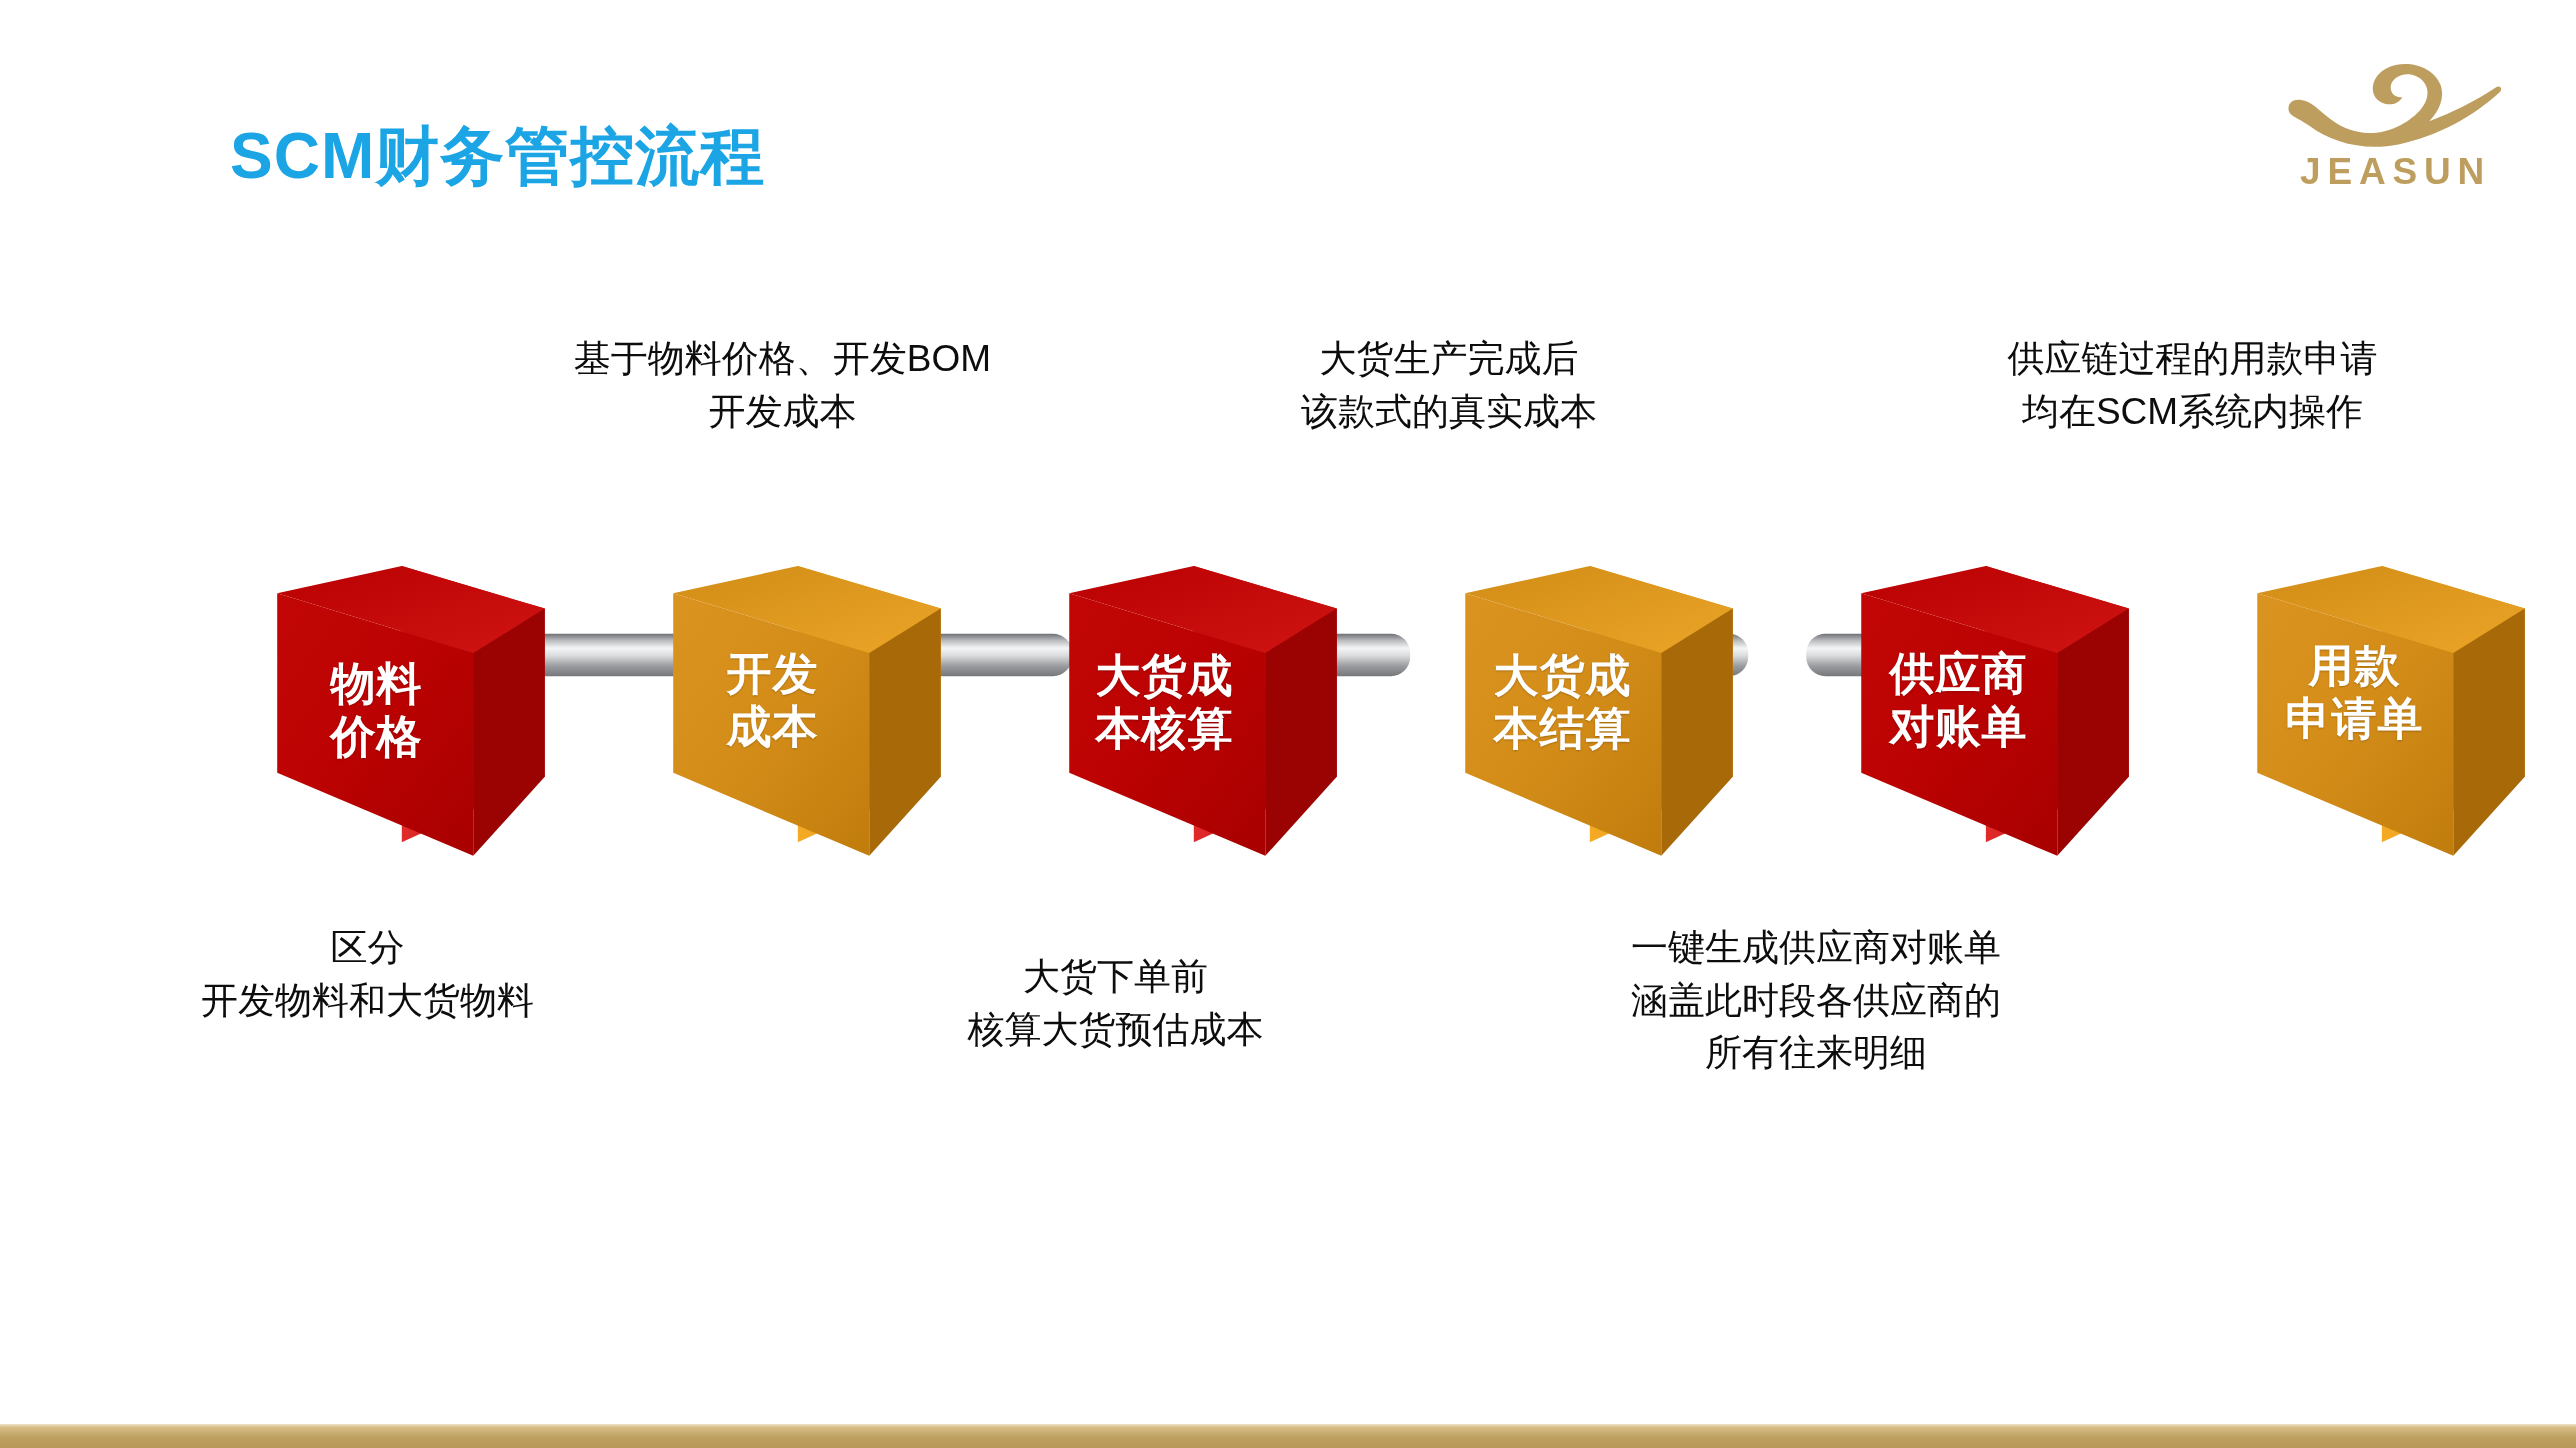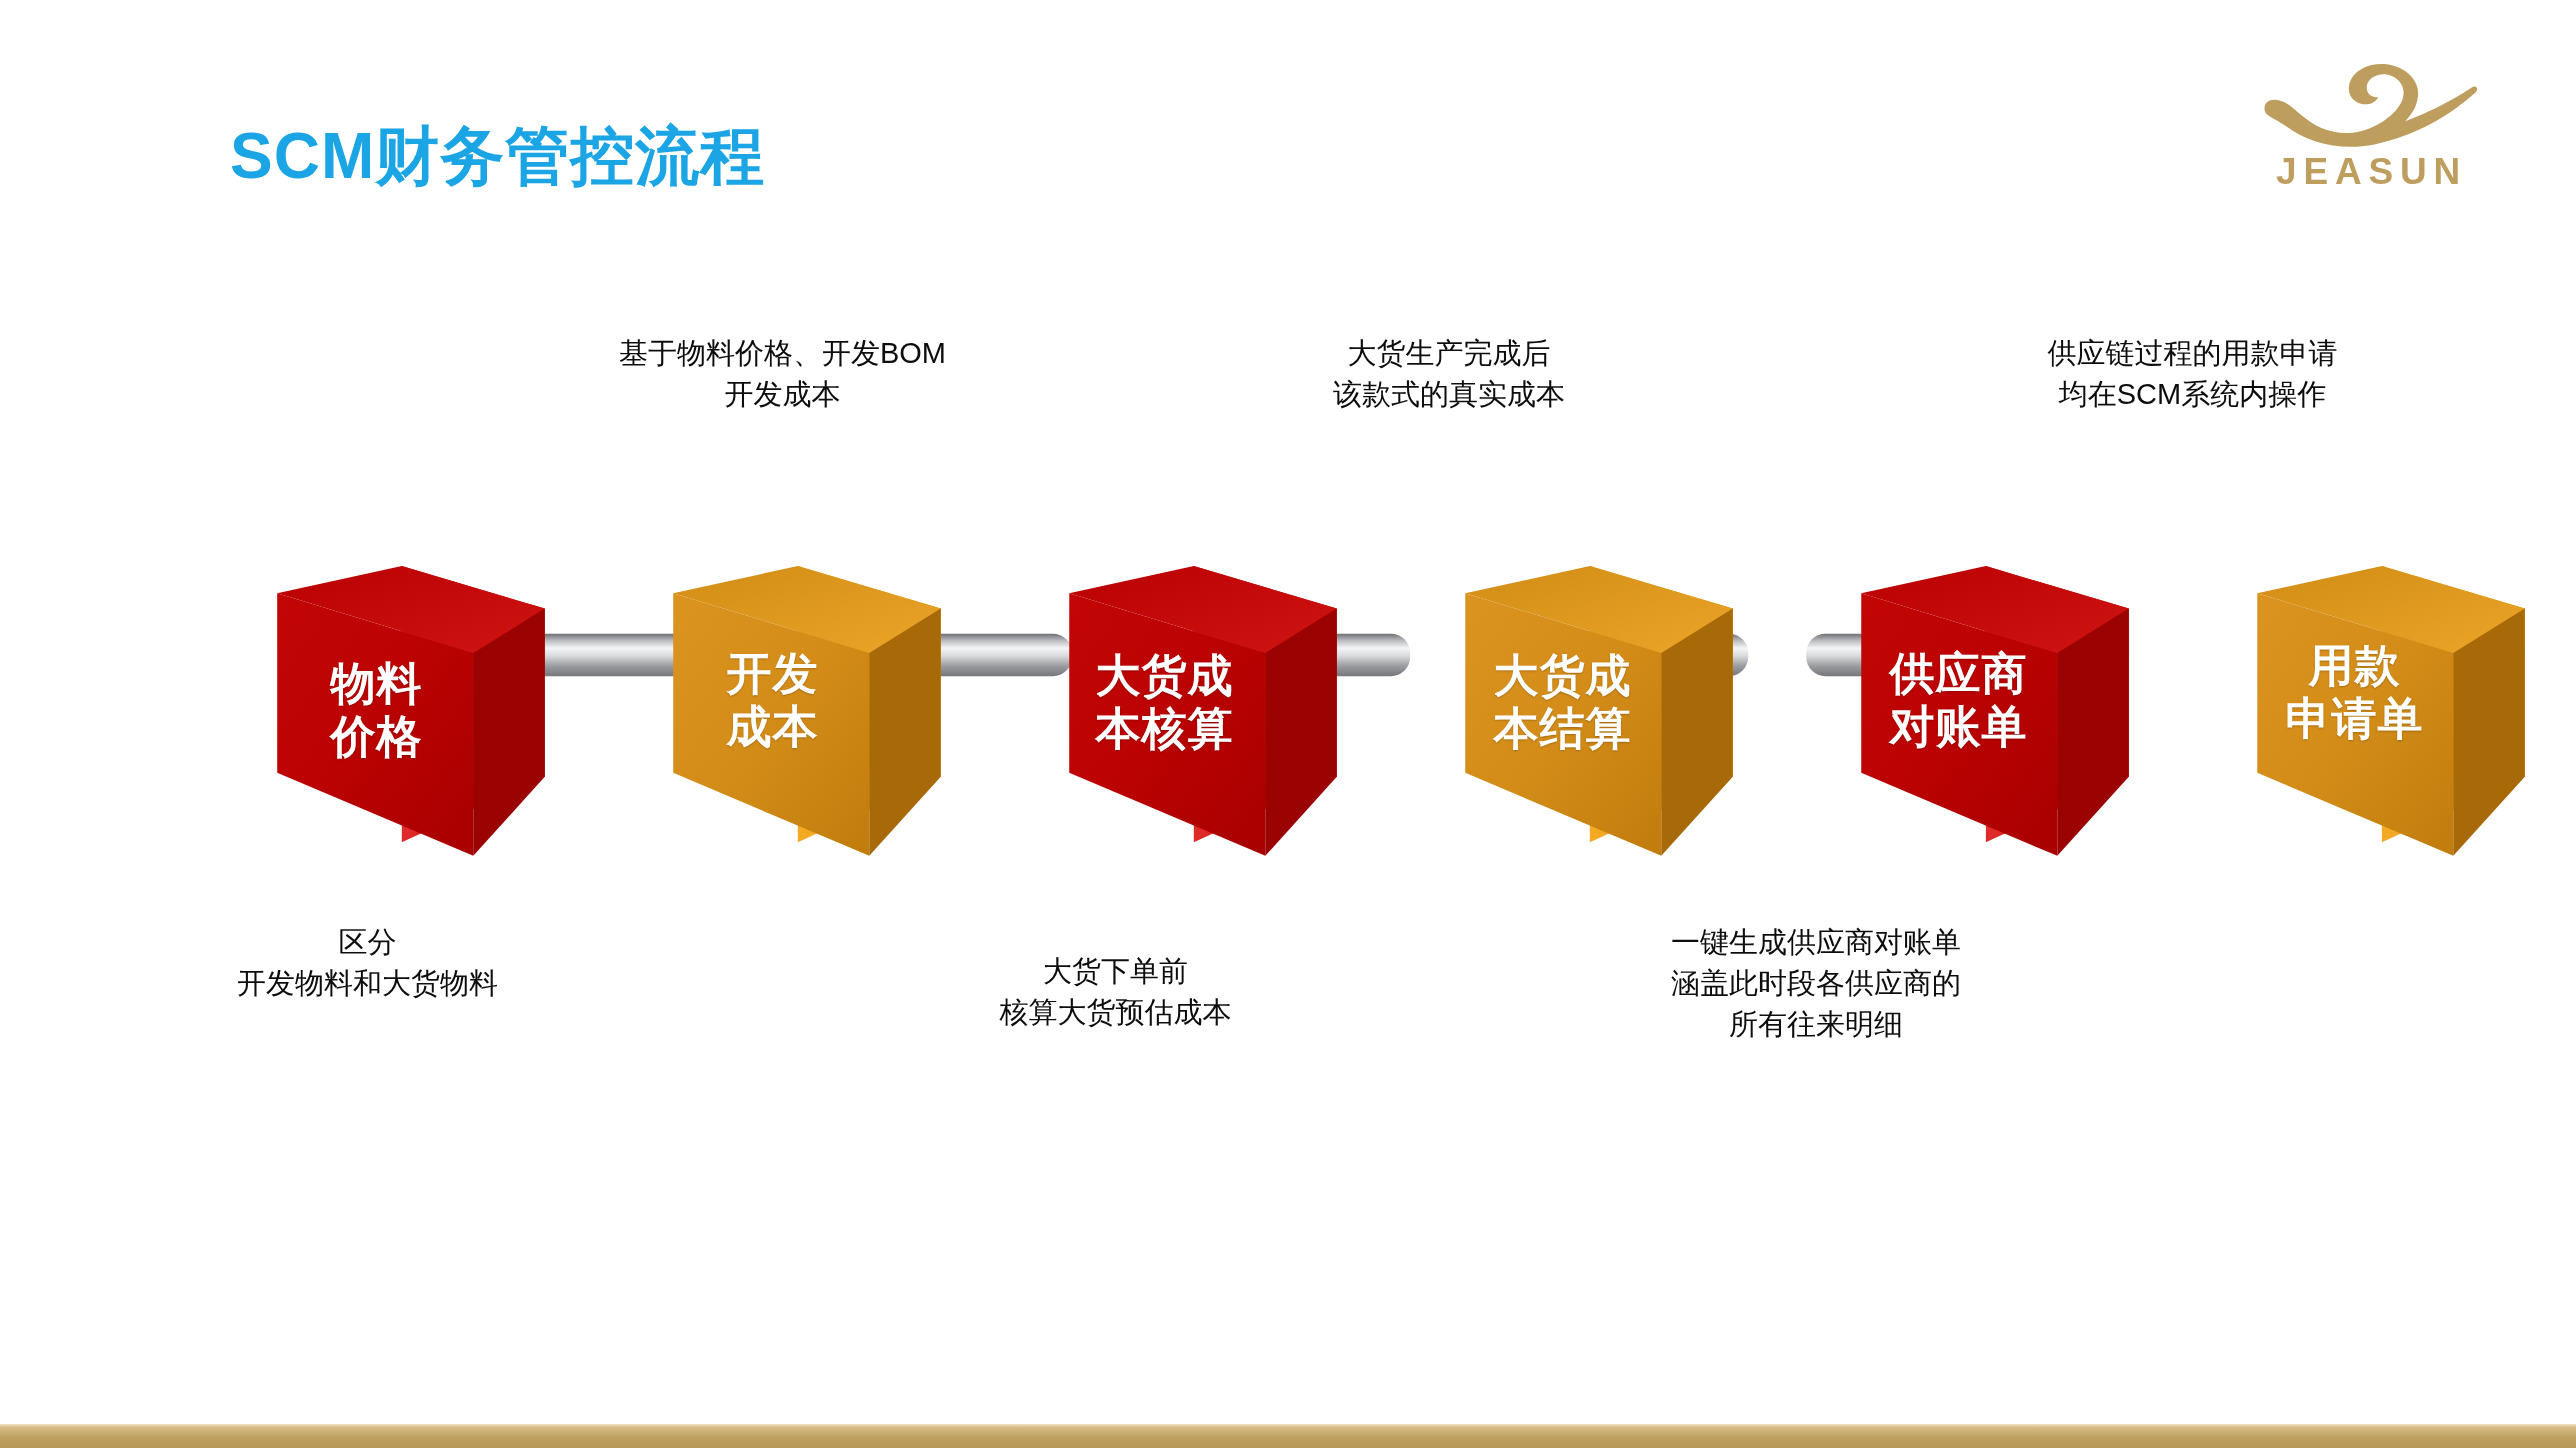--- a/index.html
+++ b/index.html
@@ -23,21 +23,21 @@
     font-weight: 700;
     color: #1BA5E4;
     letter-spacing: 1px;
     white-space: nowrap;
     line-height: 1;
   }
 
   
   #brand-logo {
     position: absolute;
-    right: 84px;
+    right: 60px;
     top: 43px;
     width: 241px;
     height: 159px;
   }
   #brand-logo .logo-mark {
     position: absolute;
     left: 0; top: 0;
     width: 241px;
     height: 116px;
   }
@@ -52,21 +52,21 @@
     letter-spacing: 6.8px;
     color: #BE9E5E;
     font-family: "Liberation Sans", "DejaVu Sans", sans-serif;
   }
 
   
   .note {
     position: absolute;
     text-align: center;
     color: #0d0d0d;
-    font-size: 29px;
+    font-size: 37px;
     line-height: 1.42;
     font-family: "Liberation Sans", "DejaVu Sans", sans-serif;
     white-space: nowrap;
   }
   .note .line { display: block; }
 
   .note-top-1 { left: 483px;  top: 333px; width: 599px; }
   .note-top-2 { left: 1198px; top: 333px; width: 502px; }
   .note-top-3 { left: 1922px; top: 333px; width: 541px; }
 

